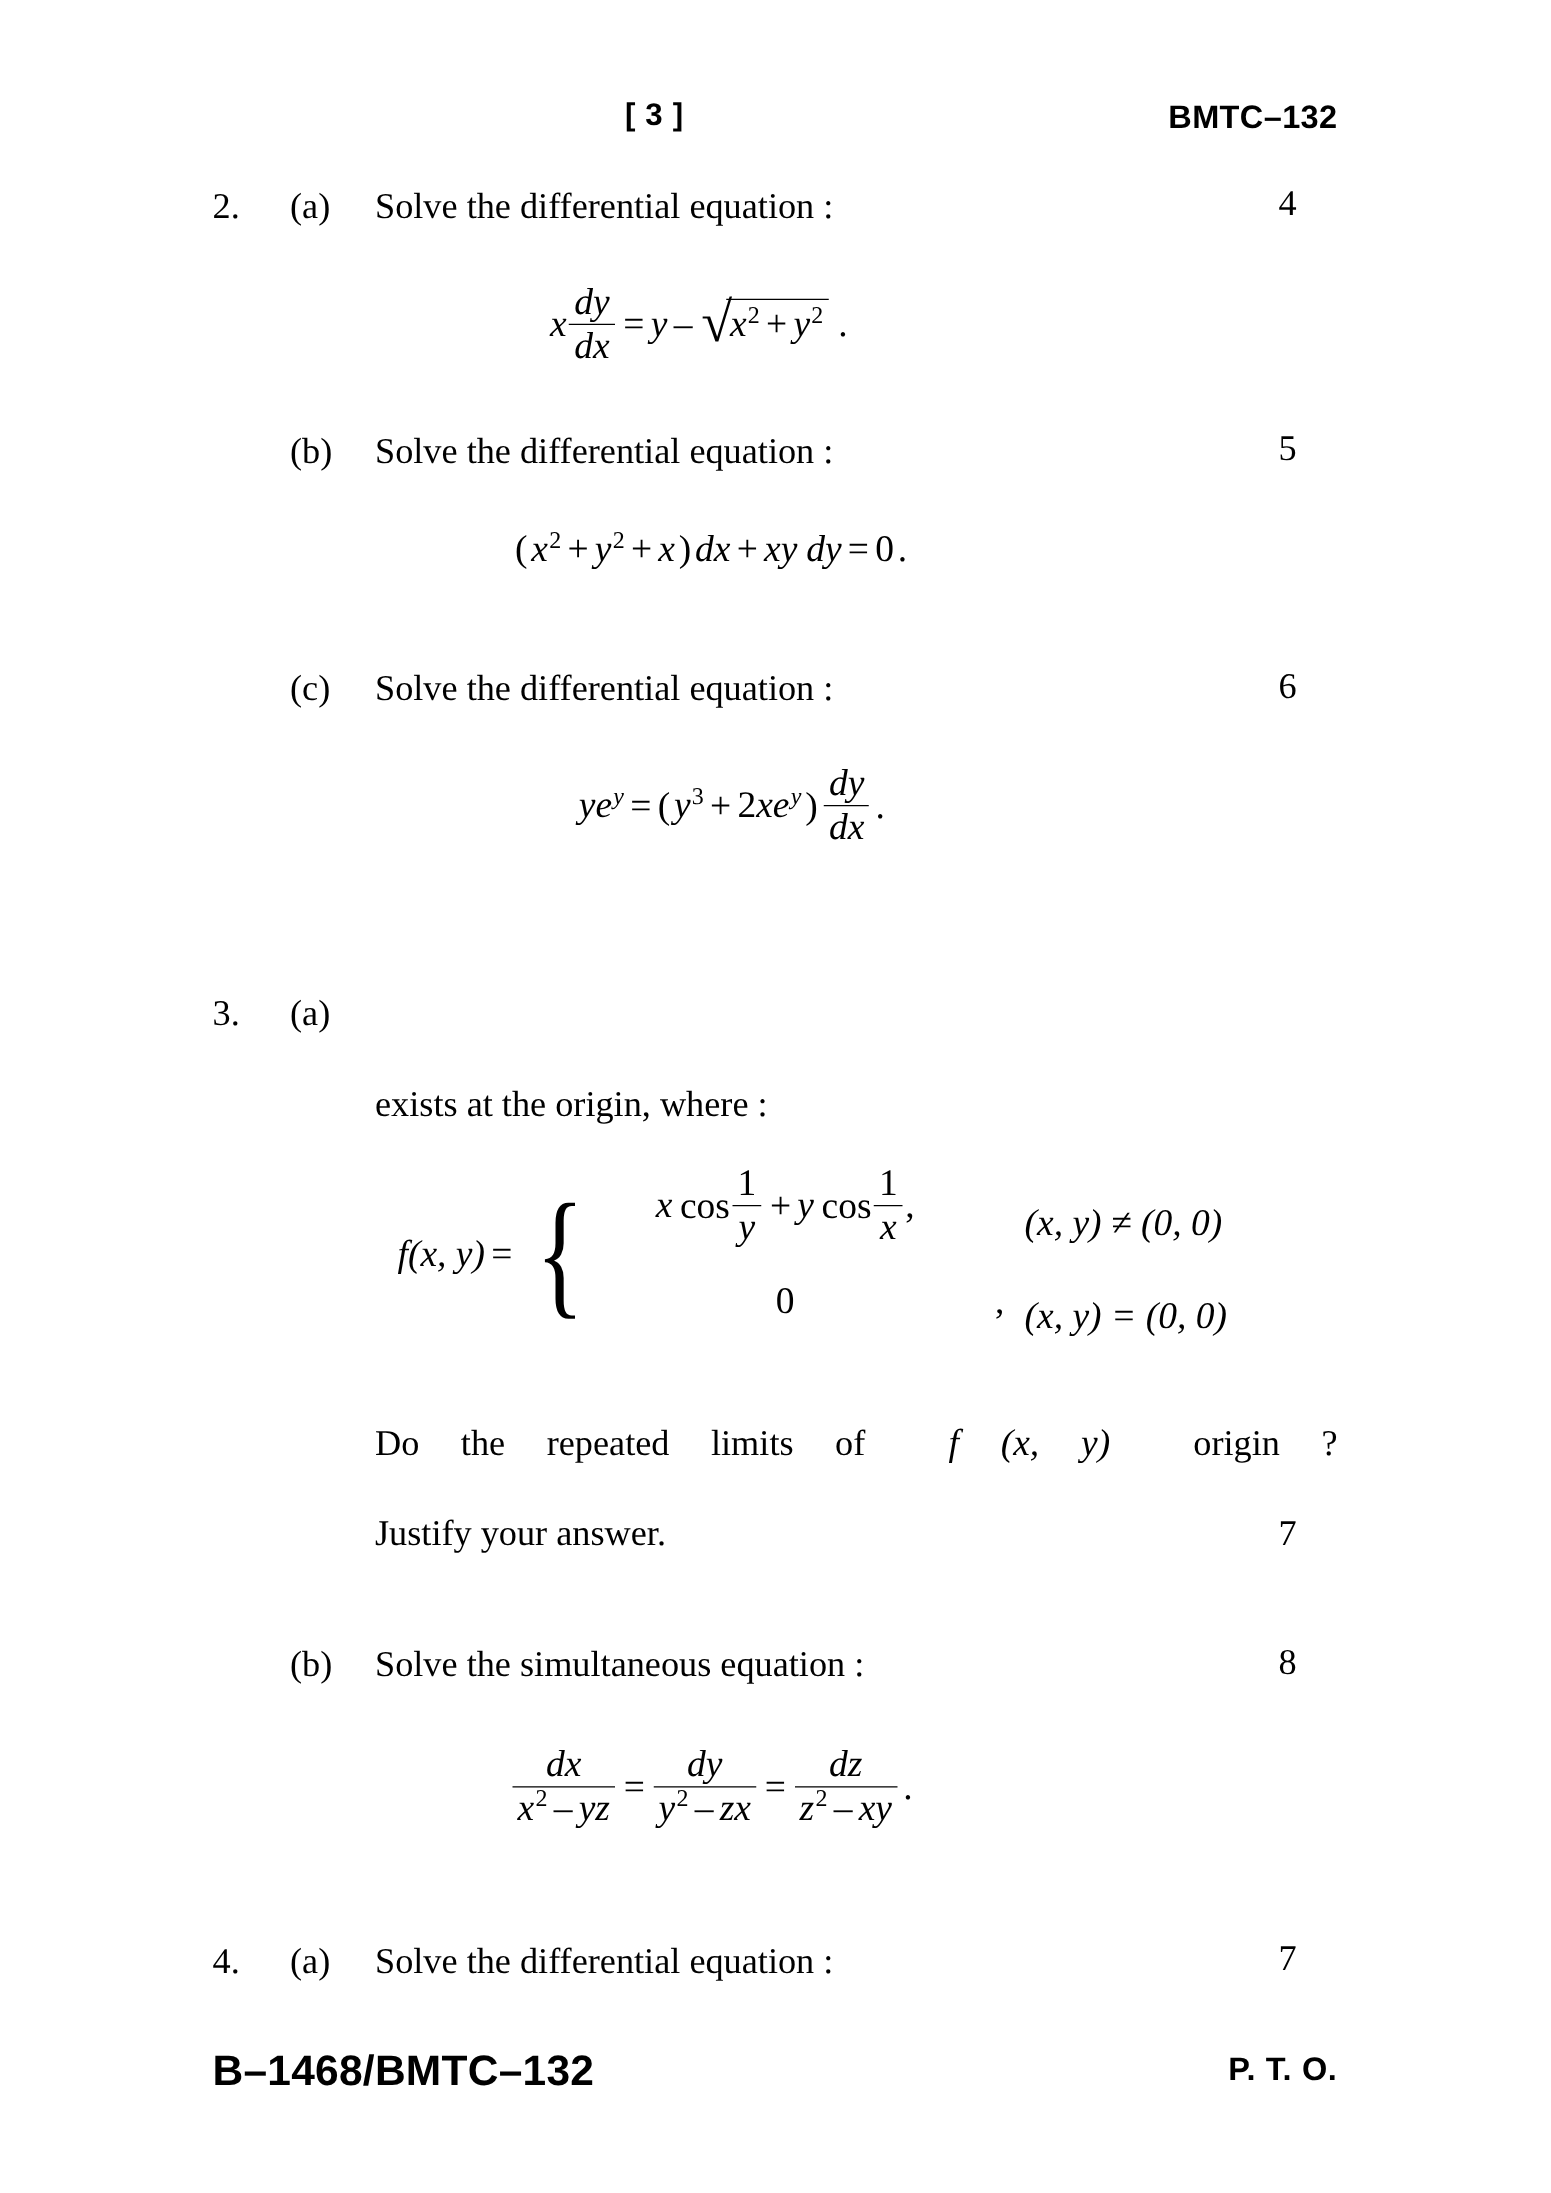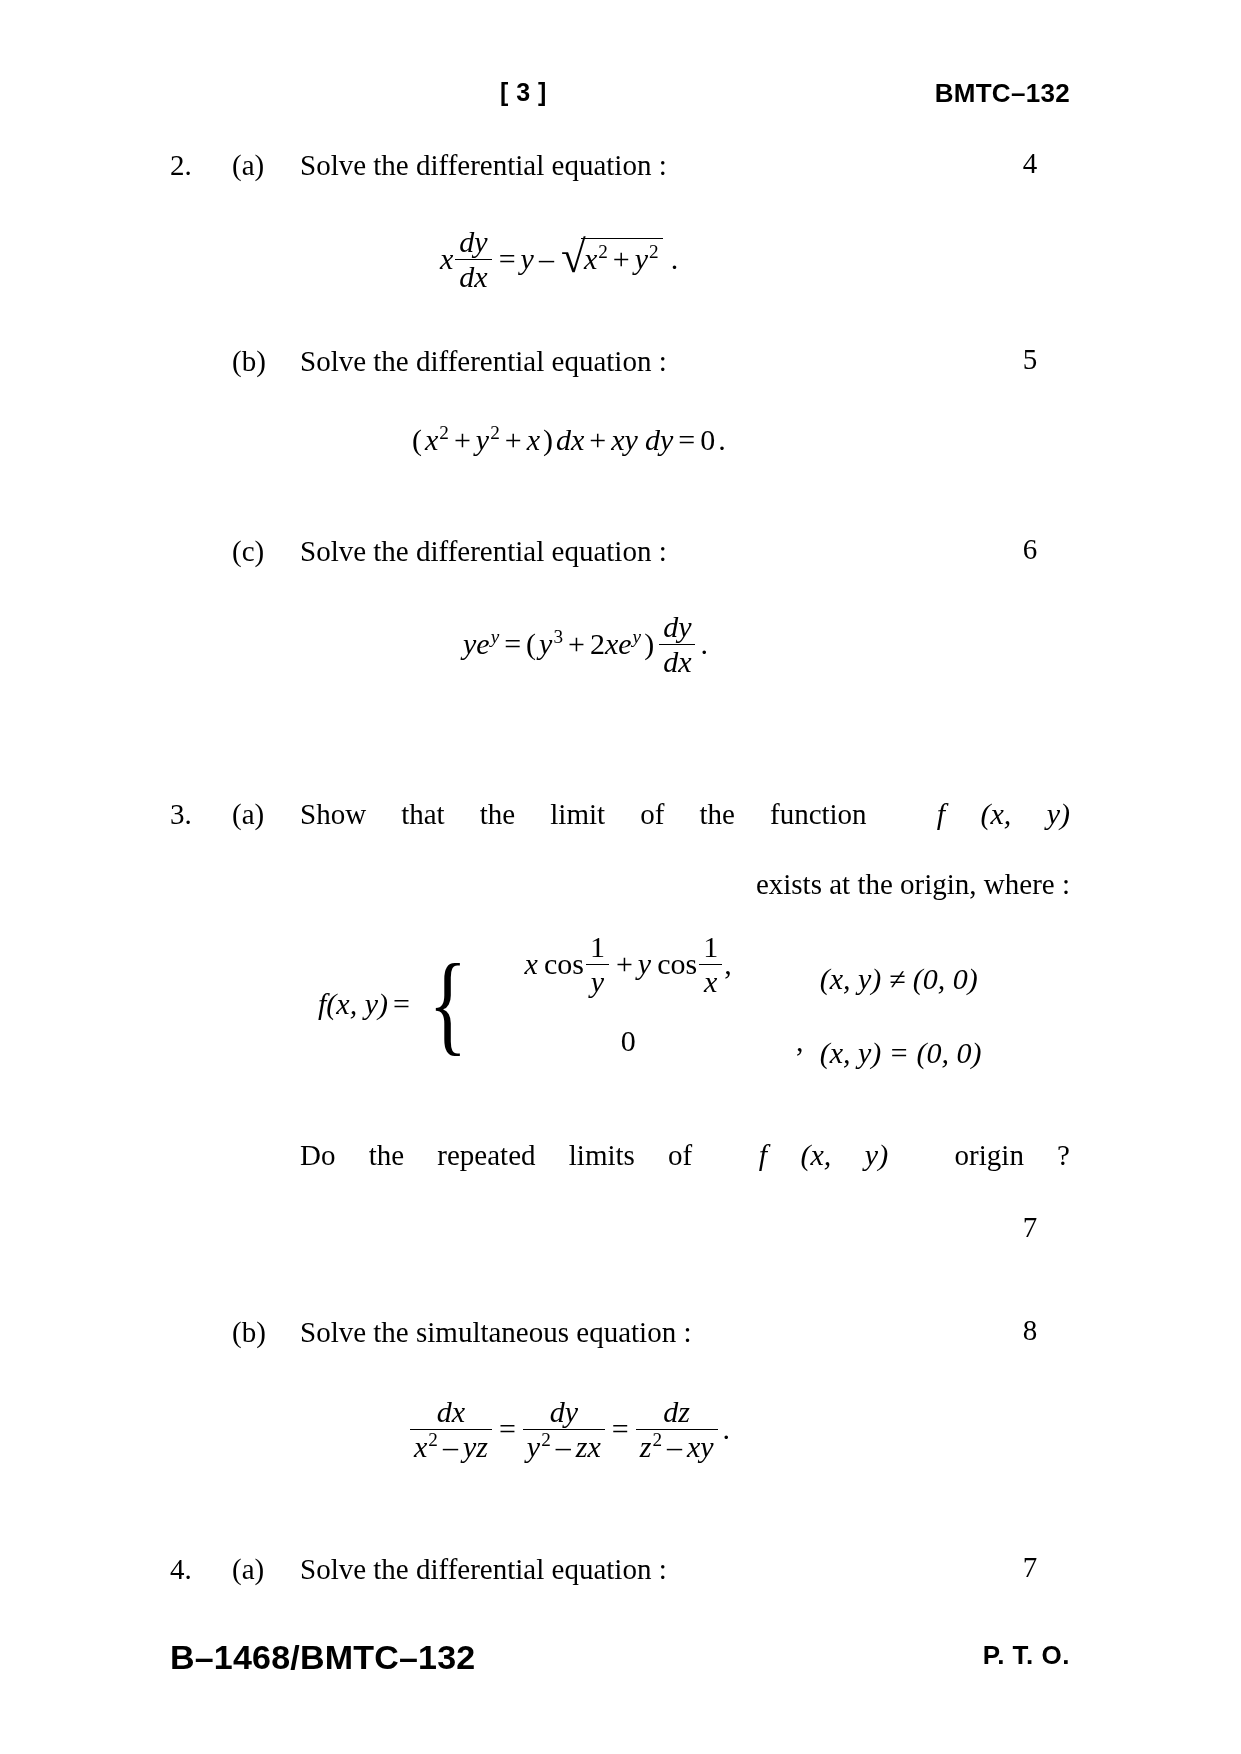--- a/index.html
+++ b/index.html
@@ -271,44 +271,44 @@
   </div>
   <div class="marks" style="top:533px;">6</div>
 
   <div class="math" style="left:463px; top:613px;">
     <span class="mi">y</span><span class="mi">e</span><sup class="expi">y</sup><span class="mo">=</span><span class="mo tight" style="padding-left:0;">(</span><span class="mi">y</span><sup class="exp">3</sup><span class="mo">+</span><span class="mn">2</span><span class="mi">x</span><span class="mi">e</span><sup class="expi">y</sup><span class="mo tight">)</span><span class="frac"><span class="num mi">dy</span><span class="den mi">dx</span></span><span class="mo tight">.</span>
   </div>
 
   <div class="qrow" style="top:795px;">
     <span class="qnum">3.</span>
     <span class="qlabel">(a)</span>
-    <span class="qtext justify" style="width:770px;"><span>Show that the limit of the function</span>&nbsp;&nbsp;<span class="mi" style="font-size:30px;">f (x, y)</span></span>
-  </div>
-
-  <div class="contline" style="top:868px;text-align:right;">exists at the origin, where :</div>
+  </div>
+
+  <div class="contline" style="top:868px;">exists at the origin, where :</div>
 
   <div class="piecewise" style="left:318px; top:930px;">
     <span class="pw-lhs"><span class="mi">f</span><span class="mi">(x, y)</span><span class="mo">=</span></span>
     <span class="pw-brace">{</span>
     <span class="pw-rows">
       <span class="pw-row">
         <span class="pw-expr"><span class="mi">x</span><span class="func" style="padding-left:6px;">cos</span><span class="frac"><span class="num mn">1</span><span class="den mi">y</span></span><span class="mo">+</span><span class="mi">y</span><span class="func" style="padding-left:6px;">cos</span><span class="frac"><span class="num mn">1</span><span class="den mi">x</span></span><span class="mn">,</span></span>
         <span class="pw-comma"></span>
         <span class="pw-cond mi">(x, y) ≠ (0, 0)</span>
       </span>
       <span class="pw-row">
         <span class="pw-expr mn">0</span>
         <span class="pw-comma mn">,</span>
         <span class="pw-cond mi">(x, y) = (0, 0)</span>
       </span>
     </span>
   </div>
 
   <div class="contline" style="top:1138px; width:770px; text-align:justify; text-align-last:justify;"><span>Do the repeated limits of</span>&nbsp;&nbsp;<span class="mi" style="font-size:30px;">f (x, y)</span>&nbsp;&nbsp;<span>origin ?</span></div>
 
+  <div class="contline" style="top:1211px;">Justify your answer.</div>
   <div class="marks" style="top:1211px;">7</div>
 
   <div class="qrow" style="top:1314px;">
     <span class="qnum"></span>
     <span class="qlabel">(b)</span>
     <span class="qtext">Solve the simultaneous equation :</span>
   </div>
   <div class="marks" style="top:1314px;">8</div>
 
   <div class="math" style="left:408px; top:1398px;">

